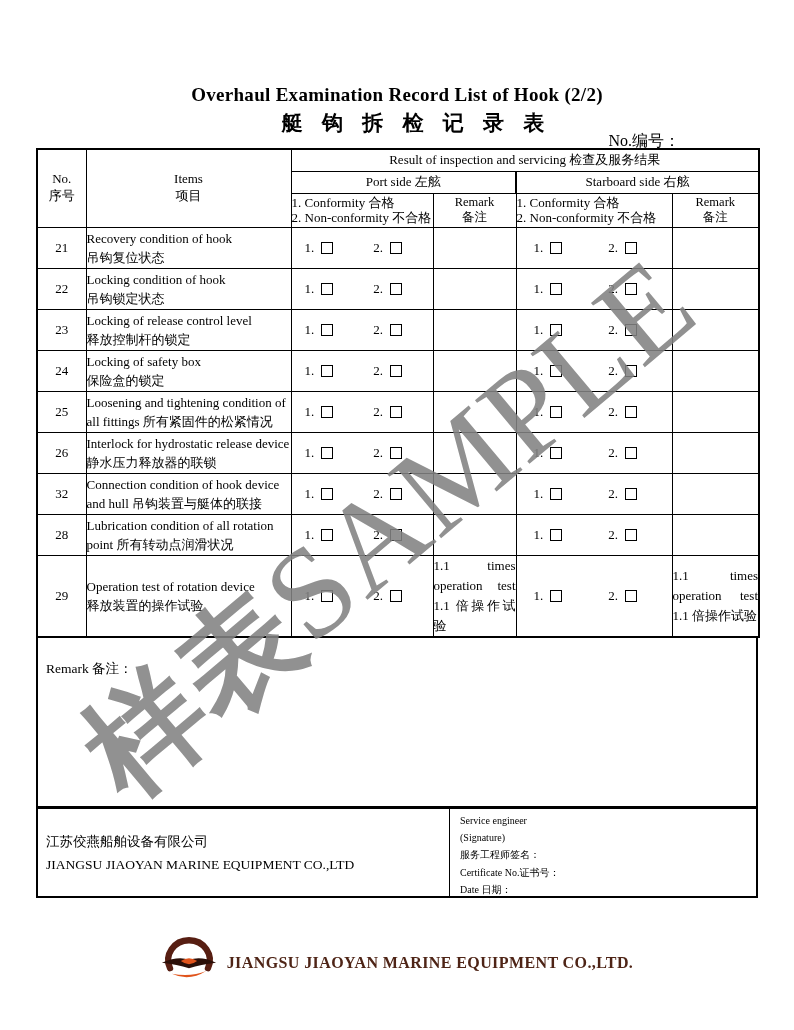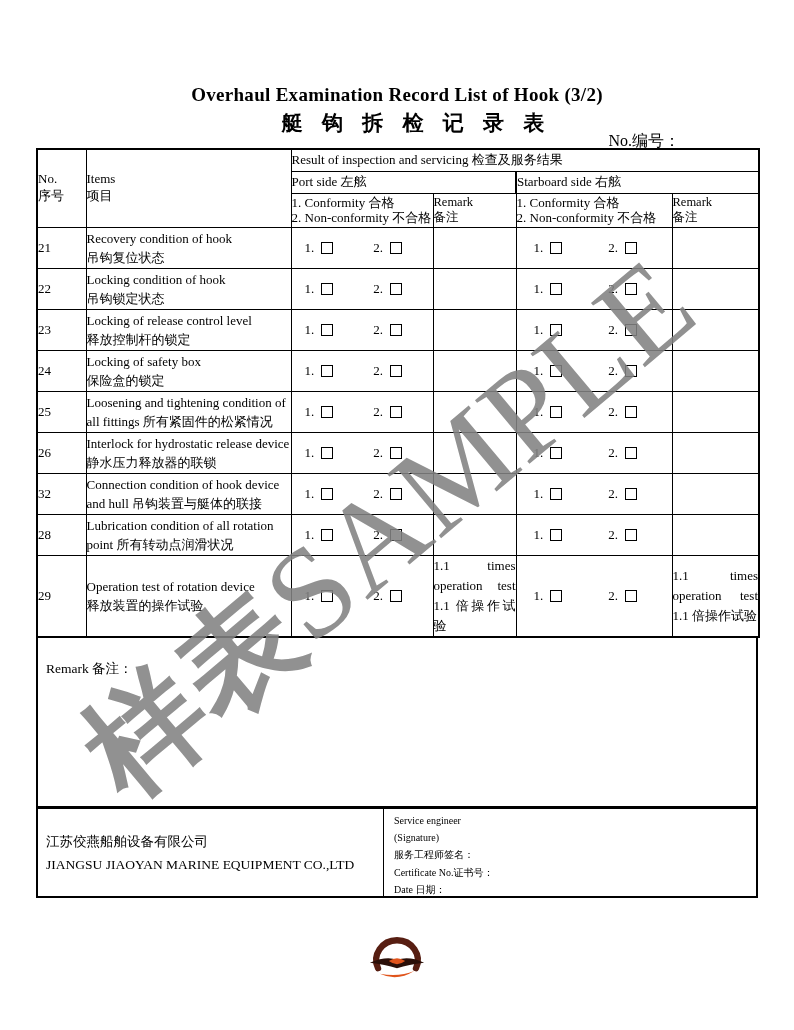--- a/index.html
+++ b/index.html
@@ -8,58 +8,58 @@
   
   .titles{position:absolute;top:84px;left:0;width:100%;text-align:center;}
   .title-en{font-size:19px;font-weight:bold;letter-spacing:.3px;}
   .title-zh{font-size:21px;font-weight:bold;letter-spacing:7px;margin-top:3px;padding-left:39px;}
   .doc-no{position:absolute;top:131px;right:114px;font-size:16px;}
   
   .sheet{position:absolute;left:36px;top:148px;width:722px;box-sizing:border-box;}
   table.main{width:722px;border-collapse:collapse;table-layout:fixed;border:2px solid #000;}
   table.main td{border:1px solid #000;box-sizing:border-box;font-size:13px;padding:0;overflow:hidden;}
   .h-r1{height:22px}.h-r2{height:22px}.h-r3{height:34px}.h-d{height:41px}.h-29{height:82px}
-  td.center{text-align:left;vertical-align:middle;}
+  td.center{text-align:center;vertical-align:middle;}
   .lines{white-space:pre-line;}
   td.items{padding:1px 6px;vertical-align:middle;line-height:19px;}
   td.confhead{padding:1px 6px;vertical-align:middle;line-height:15px;font-size:12.5px;}
   td.conf{vertical-align:middle;}
   .confwrap{display:flex;align-items:center;padding-left:13px;gap:40px;}
   td.sconf{border-left-width:2px;border-right-width:2px;}
   td.sconf .confwrap{padding-left:17px;gap:46px;}
   .grp{display:inline-flex;align-items:center;gap:7px;}
   .cb{display:inline-block;width:10px;height:10px;border:1px solid #000;background:#fff;}
   td.rmk{vertical-align:middle;padding:2px 5px;font-size:12px;line-height:20px;}
   td.rmk.just{text-align:justify;vertical-align:middle;}
   tr.last td{border-bottom:2px solid #000;}
   
   .remark-box{height:170px;border:2px solid #000;border-top:none;box-sizing:border-box;
               padding:22px 8px;font-size:13.5px;}
   .sig-table{height:90px;border:2px solid #000;border-top:1px solid #000;box-sizing:border-box;display:flex;}
-  .sig-left{width:346px;border-right:1px solid #000;box-sizing:border-box;display:flex;flex-direction:column;
+  .sig-left{width:412px;border-right:1px solid #000;box-sizing:border-box;display:flex;flex-direction:column;
             justify-content:center;padding-left:8px;font-size:13.5px;line-height:23px;}
   .sig-right{flex:1;padding:3px 10px;font-size:10px;line-height:17.2px;}
   
   .watermark{position:absolute;left:5px;top:450px;width:770px;text-align:center;
              transform:rotate(-40deg);color:#828282;opacity:.88;pointer-events:none;z-index:5;
              white-space:nowrap;}
   .wm-zh{font-size:118px;font-weight:bold;letter-spacing:2px;}
   .wm-en{font-size:128px;font-weight:500;letter-spacing:1px;}
   
   .brand{position:absolute;left:0;top:936px;width:100%;display:flex;align-items:center;
          justify-content:center;gap:10px;}
   .brand-name{font-size:16px;font-weight:bold;color:#4e2416;letter-spacing:.4px;}
 </style>
 </head>
 <body>
 
 <div class="page">
 
   <div class="titles">
-    <div class="title-en">Overhaul Examination Record List of Hook (3/2)</div>
+    <div class="title-en">Overhaul Examination Record List of Hook (2/2)</div>
     <div class="title-zh">艇 钩 拆 检 记 录 表</div>
   </div>
 
   <div class="doc-no">No.编号：</div>
 
   <div class="sheet">
     <table class="main">
       <colgroup>
         <col style="width:49px">
           <col style="width:205px">
@@ -403,15 +403,16 @@
 
   <div class="brand">
     <span>
       <svg width="56" height="50" viewBox="0 0 62 54">
         <path d="M10 35 A 23 22 0 1 1 52 35" fill="none" stroke="#571e12" stroke-width="7" stroke-linecap="round"></path>
         <path d="M1 29 Q20 21 31 26 Q44 21 61 29 Q44 31 31 35 Q18 31 1 29 Z" fill="#2b0f08"></path>
         <path d="M22 27 Q31 21 40 27 Q31 34 22 27 Z" fill="#e0541c"></path>
         <path d="M12 41 Q31 50 50 38 Q33 45 12 41 Z" fill="#e0541c"></path>
       </svg>
     </span>
+    <span class="brand-name">JIANGSU JIAOYAN MARINE EQUIPMENT CO.,LTD.</span>
   </div>
 
 </div>
 
 </body></html>

